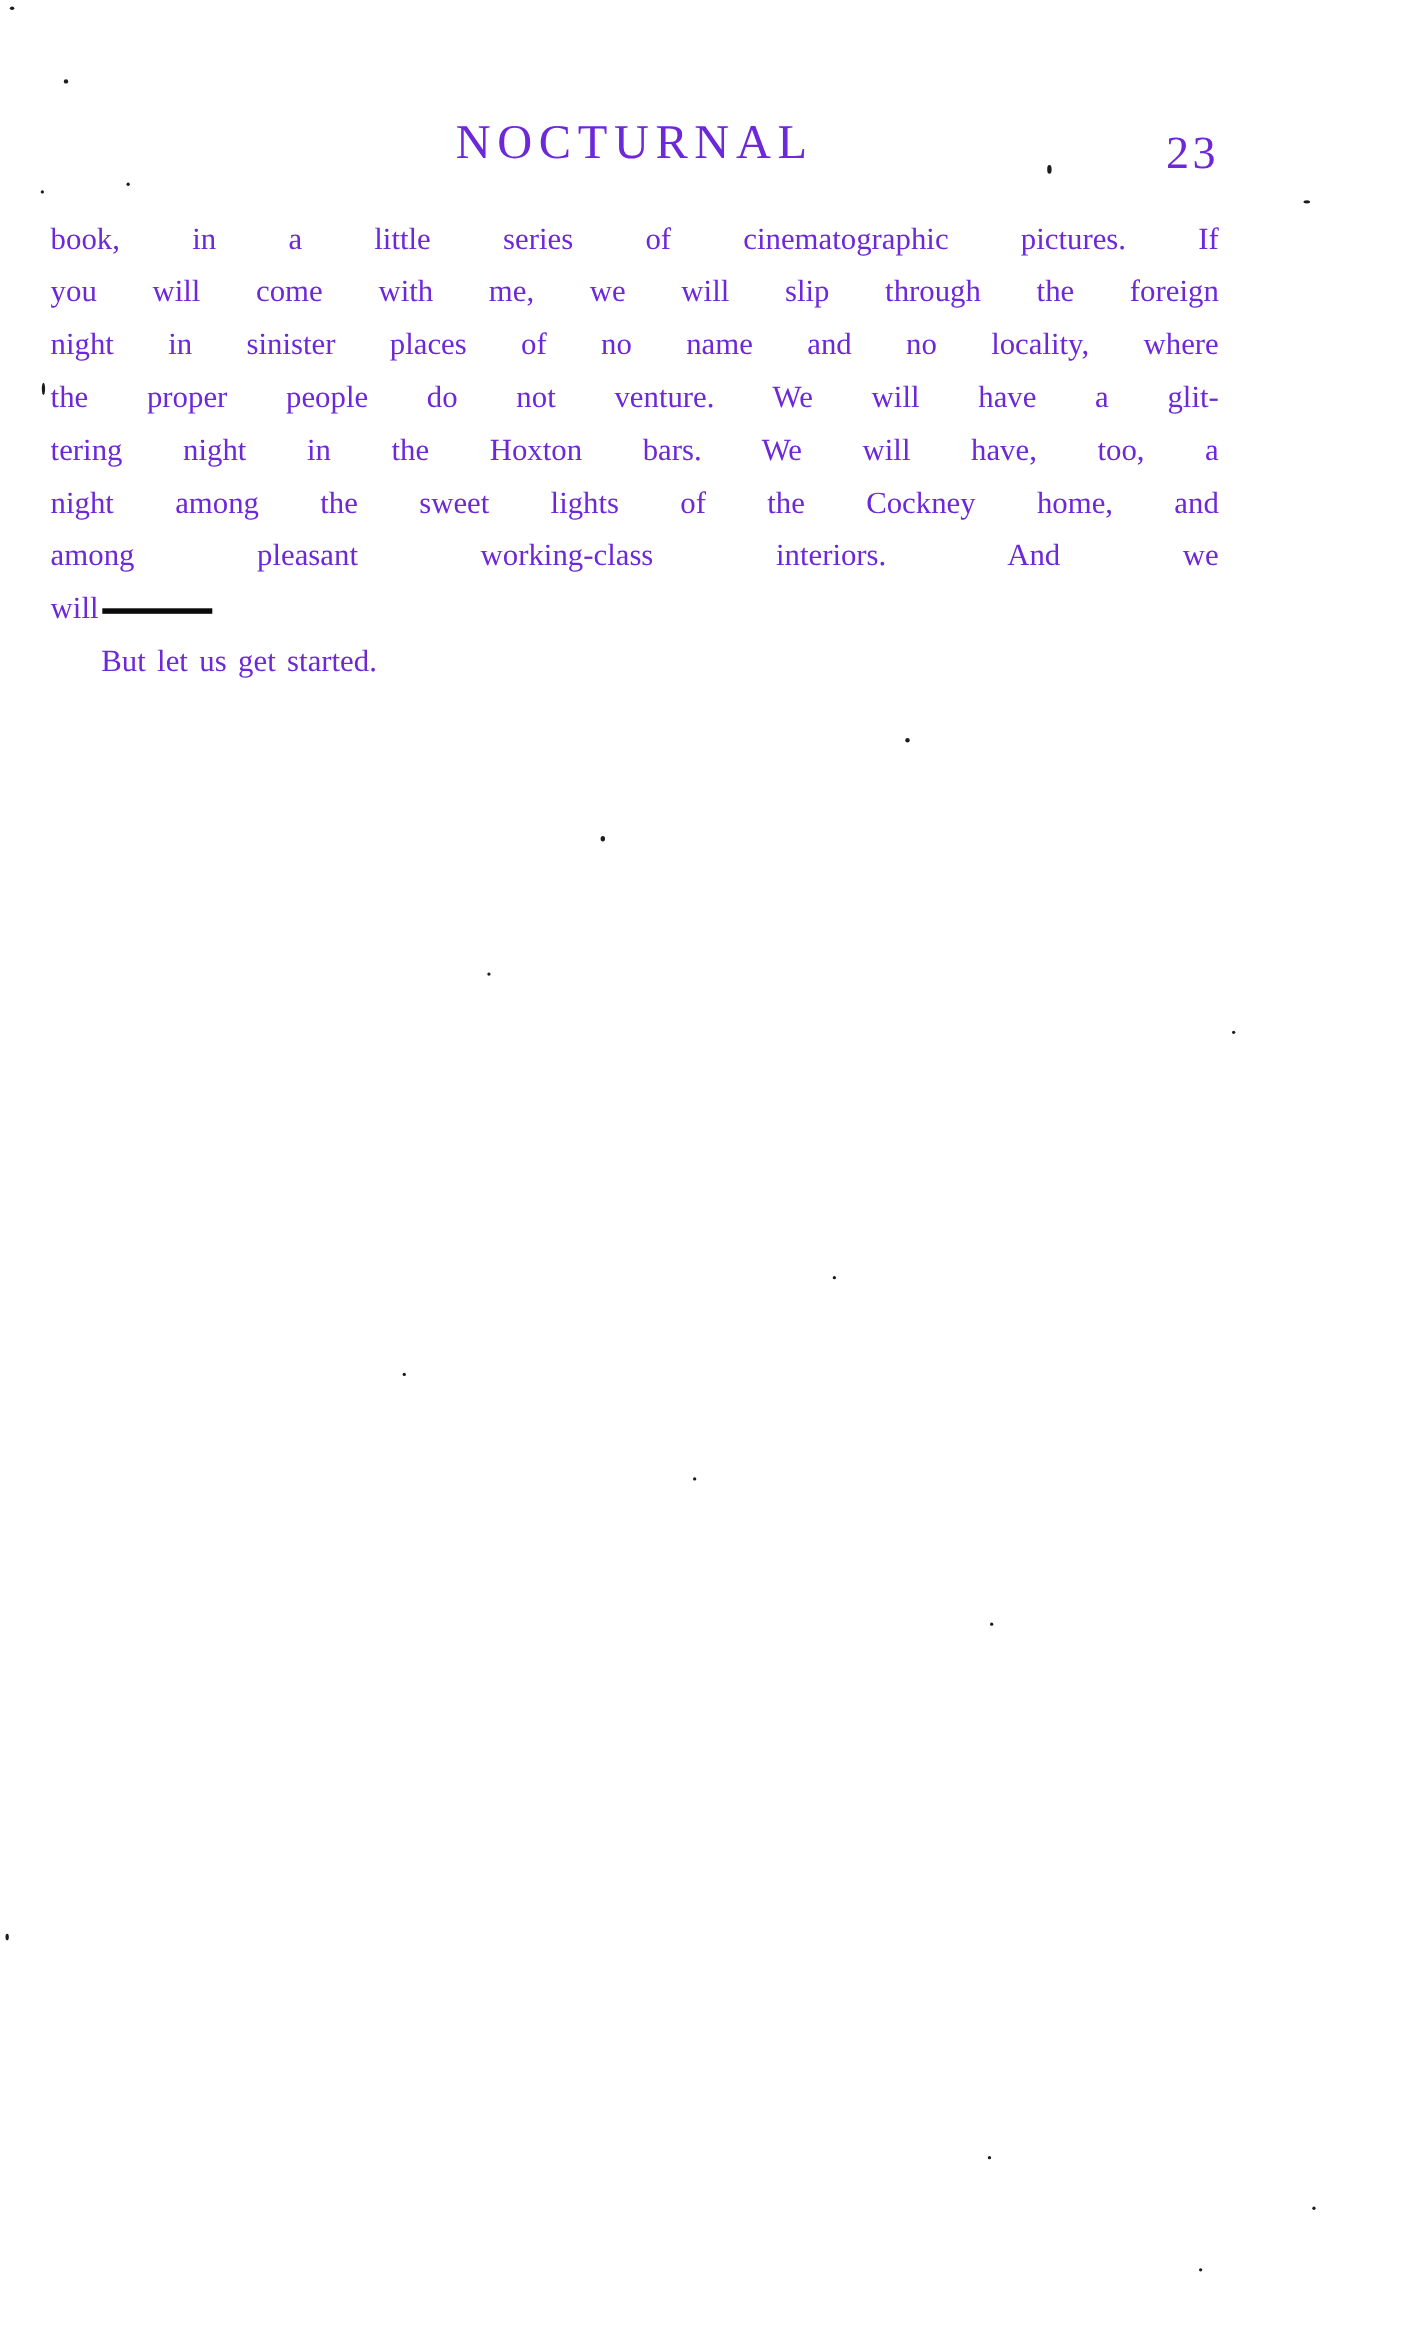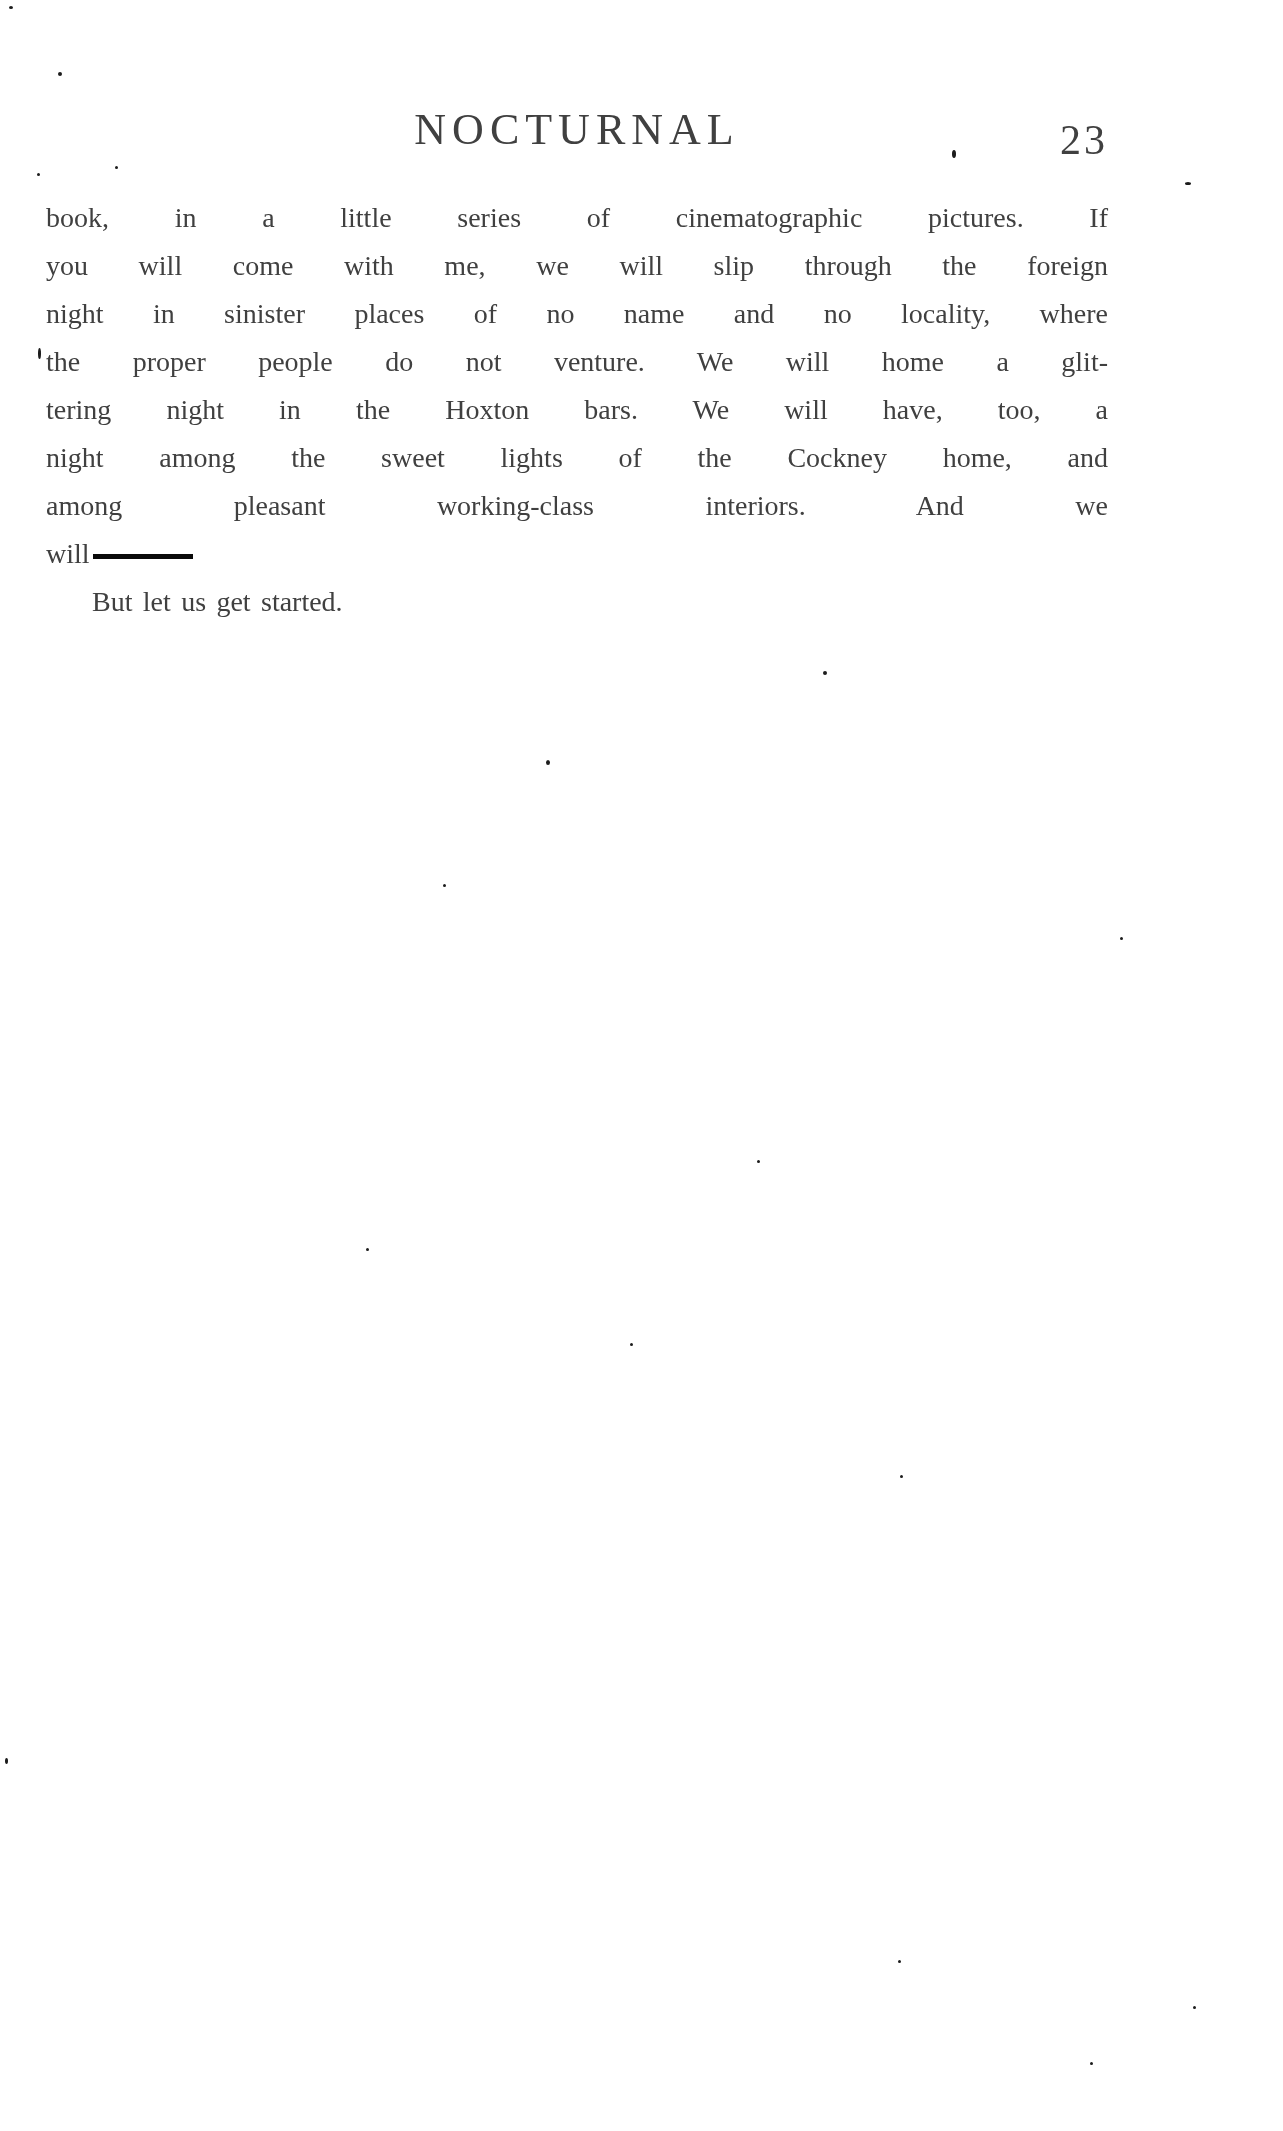--- a/index.html
+++ b/index.html
@@ -7,21 +7,21 @@
     padding: 0;
     background: #ffffff;
   }
   .page {
     position: relative;
     width: 1283px;
     height: 2131px;
     background: #ffffff;
     overflow: hidden;
     font-family: "Liberation Serif", "DejaVu Serif", serif;
-    color: #404040;
+    color: #6d28d9;
   }
   .head-title {
     position: absolute;
     left: 46px;
     top: 104px;
     width: 1062px;
     text-align: center;
     font-size: 44px;
     letter-spacing: 6px;
     white-space: nowrap;
@@ -73,21 +73,21 @@
 </head>
 <body>
 
 <div class="page">
   <div class="head-title">NOCTURNAL</div>
   <div class="page-num">23</div>
   <div class="body-text" id="body-lines">
       <div class="line"><span>book, in a little series of cinematographic pictures.  If</span></div>
       <div class="line"><span>you will come with me, we will slip through the foreign</span></div>
       <div class="line"><span>night in sinister places of no name and no locality, where</span></div>
-      <div class="line"><span>the proper people do not venture.  We will home a glit-</span></div>
+      <div class="line"><span>the proper people do not venture.  We will have a glit-</span></div>
       <div class="line"><span>tering night in the Hoxton bars.  We will have, too, a</span></div>
       <div class="line"><span>night among the sweet lights of the Cockney home, and</span></div>
       <div class="line"><span>among pleasant working-class interiors.  And we</span></div>
       <div class="line no-just"><span>will</span><span class="rule"></span></div>
       <div class="line no-just indent"><span>But let us get started.</span></div>
     </div>
   <div id="specks-layer">
       <div class="speck" style="left: 9px; top: 6px; width: 4px; height: 3px;"></div>
       <div class="speck" style="left: 58px; top: 72px; width: 4px; height: 4px;"></div>
       <div class="speck" style="left: 37px; top: 173px; width: 3px; height: 3px;"></div>

